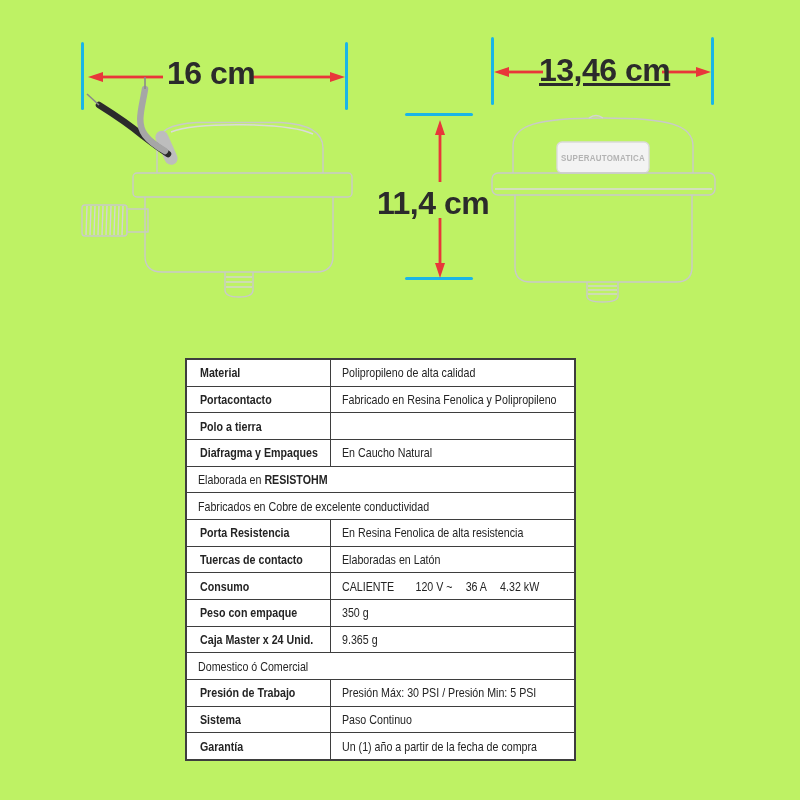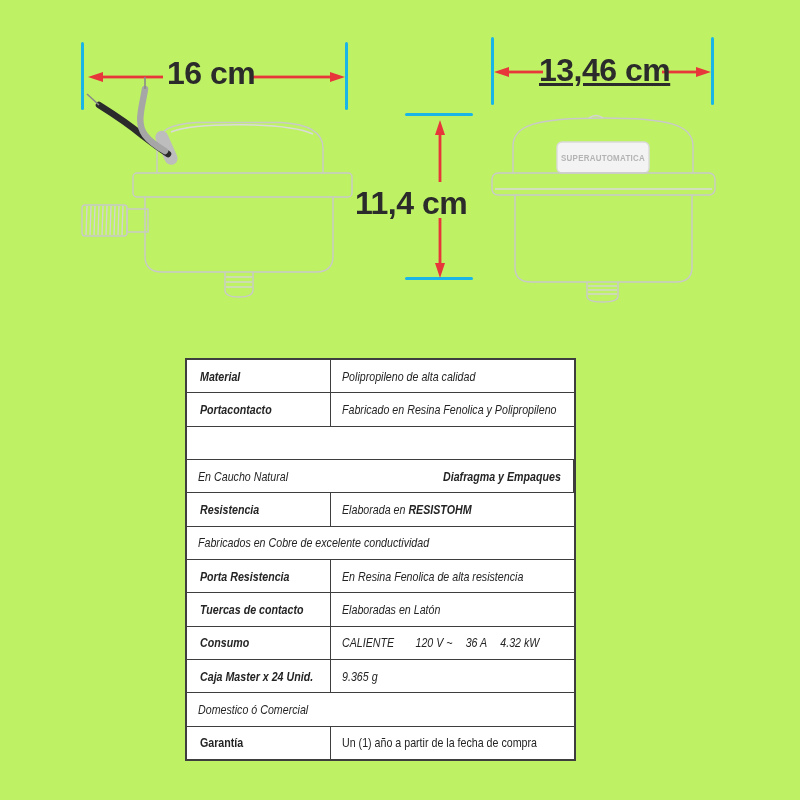--- a/index.html
+++ b/index.html
@@ -15,21 +15,21 @@
 
   
   .fig{position:absolute;}
   .fig-left{left:75px;top:75px;}
   .fig-right{left:485px;top:108px;}
 
   
   .spec-table{position:absolute;left:185px;top:358px;width:391px;height:403px;
               border:2px solid #3e3e3e;box-sizing:border-box;display:flex;flex-direction:column;background:#fff;}
   .trow{flex:1;display:flex;align-items:stretch;min-height:0;}
-  .trow:not(:last-child){border-bottom:1.5px solid #3e3e3e;font-style:italic;}
+  .trow:not(:last-child){border-bottom:1.5px solid #3e3e3e;}
   .tcell{display:flex;align-items:center;box-sizing:border-box;overflow:hidden;}
   .tlabel{width:144px;border-right:1.5px solid #3e3e3e;padding-left:13px;}
   .tvalue{flex:1;padding-left:11px;}
   .cond{display:inline-block;transform:scaleX(0.82);transform-origin:0 50%;white-space:nowrap;
         font-size:13px;color:#242424;}
   .tlabel .cond{font-weight:700;}
   .cond b{font-weight:700;}
   .vpart{margin-right:16px;}
   .vpart:first-child{margin-right:26px;}
 </style>
@@ -70,21 +70,21 @@
     <div class="tick-h" style="left:405px;top:113px;"></div>
     <div class="tick-h" style="left:405px;top:277px;"></div>
     <svg class="arrow" style="left:434px;top:120px;" width="12" height="62">
       <polygon points="6,0 1,15 11,15" fill="var(--arrow-red)"></polygon>
       <rect x="4.6" y="14" width="2.8" height="48" fill="var(--arrow-red)"></rect>
     </svg>
     <svg class="arrow" style="left:434px;top:218px;" width="12" height="60">
       <polygon points="6,60 1,45 11,45" fill="var(--arrow-red)"></polygon>
       <rect x="4.6" y="0" width="2.8" height="46" fill="var(--arrow-red)"></rect>
     </svg>
-    <span class="dimtext" style="left:355px;top:187px;">11,4 cm</span>
+    <span class="dimtext" style="left:377px;top:187px;">11,4 cm</span>
   </div>
 
   <svg class="fig fig-left" width="285" height="232" viewBox="0 0 285 232">
     <g stroke="#c9c9c9" stroke-width="1.4" fill="none">
       <path d="M82,98 L82,72 C82,55 96,49 122,47.5 L206,47.5 C233,49 248,57 248,73 L248,98"></path>
       <path d="M96,57 C122,47 212,47 238,59" stroke="#dadada"></path>
       <rect x="58" y="98" width="219" height="24" rx="4"></rect>
       <path d="M70,122 L70,181 Q70,197 87,197 L241,197 Q258,197 258,181 L258,122"></path>
       <rect x="52" y="134" width="21" height="23"></rect>
       <rect x="7" y="130" width="45" height="31" rx="3"></rect>
@@ -143,33 +143,33 @@
       </div>
       <div class="trow">
         <div class="tcell tlabel">
           <span class="cond">Portacontacto</span>
         </div>
         <div class="tcell tvalue">
           <span class="cond">Fabricado en Resina Fenolica y Polipropileno</span>
         </div>
       </div>
       <div class="trow">
-      </div>
-      <div class="trow">
+        <div class="tcell tlabel">
+          <span class="cond">Polo a tierra</span>
+        </div>
+      </div>
+      <div class="trow">
+        <div class="tcell tlabel">
+          <span class="cond">Diafragma y Empaques</span>
+        </div>
         <div class="tcell tvalue">
           <span class="cond">En Caucho Natural</span>
         </div>
-        <div class="tcell tlabel">
-          <span class="cond">Diafragma y Empaques</span>
-        </div>
-      </div>
-      <div class="trow">
-        <div class="tcell tlabel">
-          <span class="cond">Resistencia</span>
-        </div>
+      </div>
+      <div class="trow">
         <div class="tcell tvalue">
           <span class="cond">Elaborada en <b>RESISTOHM</b></span>
         </div>
       </div>
       <div class="trow">
         <div class="tcell tvalue">
           <span class="cond">Fabricados en Cobre de excelente conductividad</span>
         </div>
       </div>
       <div class="trow">
@@ -191,33 +191,57 @@
       <div class="trow">
         <div class="tcell tlabel">
           <span class="cond">Consumo</span>
         </div>
         <div class="tcell tvalue">
           <span class="cond"><span class="vpart">CALIENTE</span><span class="vpart">120 V ~</span><span class="vpart">36 A</span><span class="vpart">4.32 kW</span></span>
         </div>
       </div>
       <div class="trow">
         <div class="tcell tlabel">
+          <span class="cond">Peso con empaque</span>
+        </div>
+        <div class="tcell tvalue">
+          <span class="cond">350 g</span>
+        </div>
+      </div>
+      <div class="trow">
+        <div class="tcell tlabel">
           <span class="cond">Caja Master x 24 Unid.</span>
         </div>
         <div class="tcell tvalue">
           <span class="cond">9.365 g</span>
         </div>
       </div>
       <div class="trow">
         <div class="tcell tvalue">
           <span class="cond">Domestico ó Comercial</span>
         </div>
       </div>
       <div class="trow">
         <div class="tcell tlabel">
+          <span class="cond">Presión de Trabajo</span>
+        </div>
+        <div class="tcell tvalue">
+          <span class="cond">Presión Máx: 30 PSI / Presión Min: 5 PSI</span>
+        </div>
+      </div>
+      <div class="trow">
+        <div class="tcell tlabel">
+          <span class="cond">Sistema</span>
+        </div>
+        <div class="tcell tvalue">
+          <span class="cond">Paso Continuo</span>
+        </div>
+      </div>
+      <div class="trow">
+        <div class="tcell tlabel">
           <span class="cond">Garantía</span>
         </div>
         <div class="tcell tvalue">
           <span class="cond">Un (1) año a partir de la fecha de compra</span>
         </div>
       </div>
     </div>
 
 </div>
 

